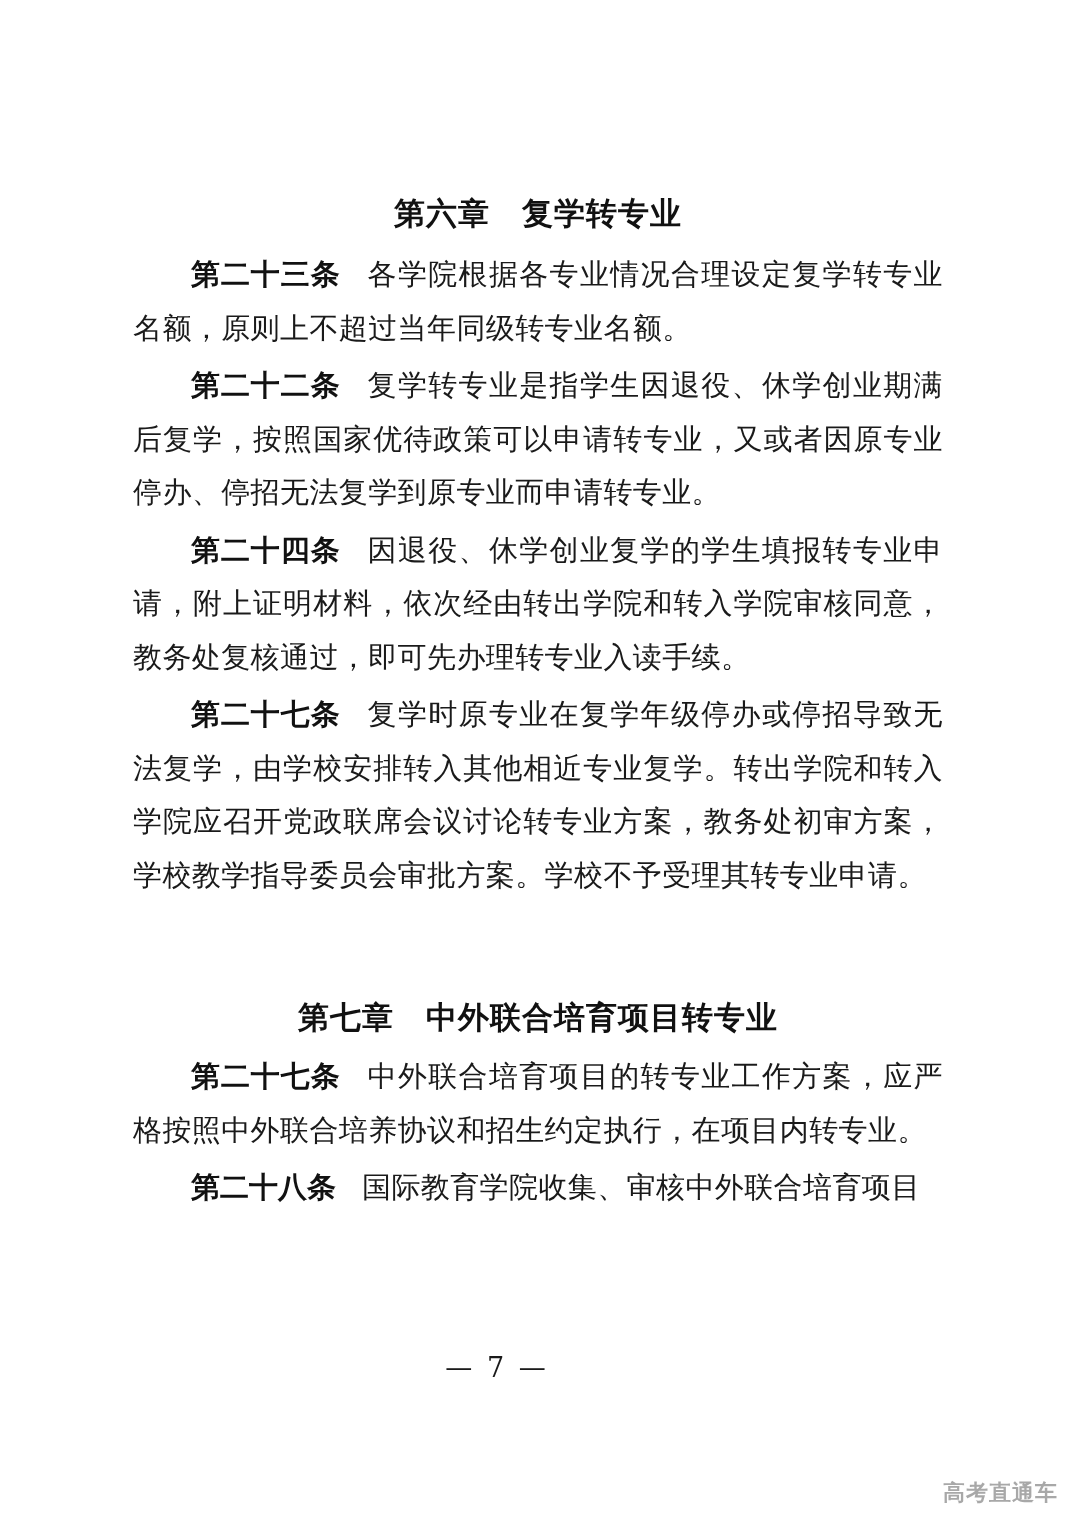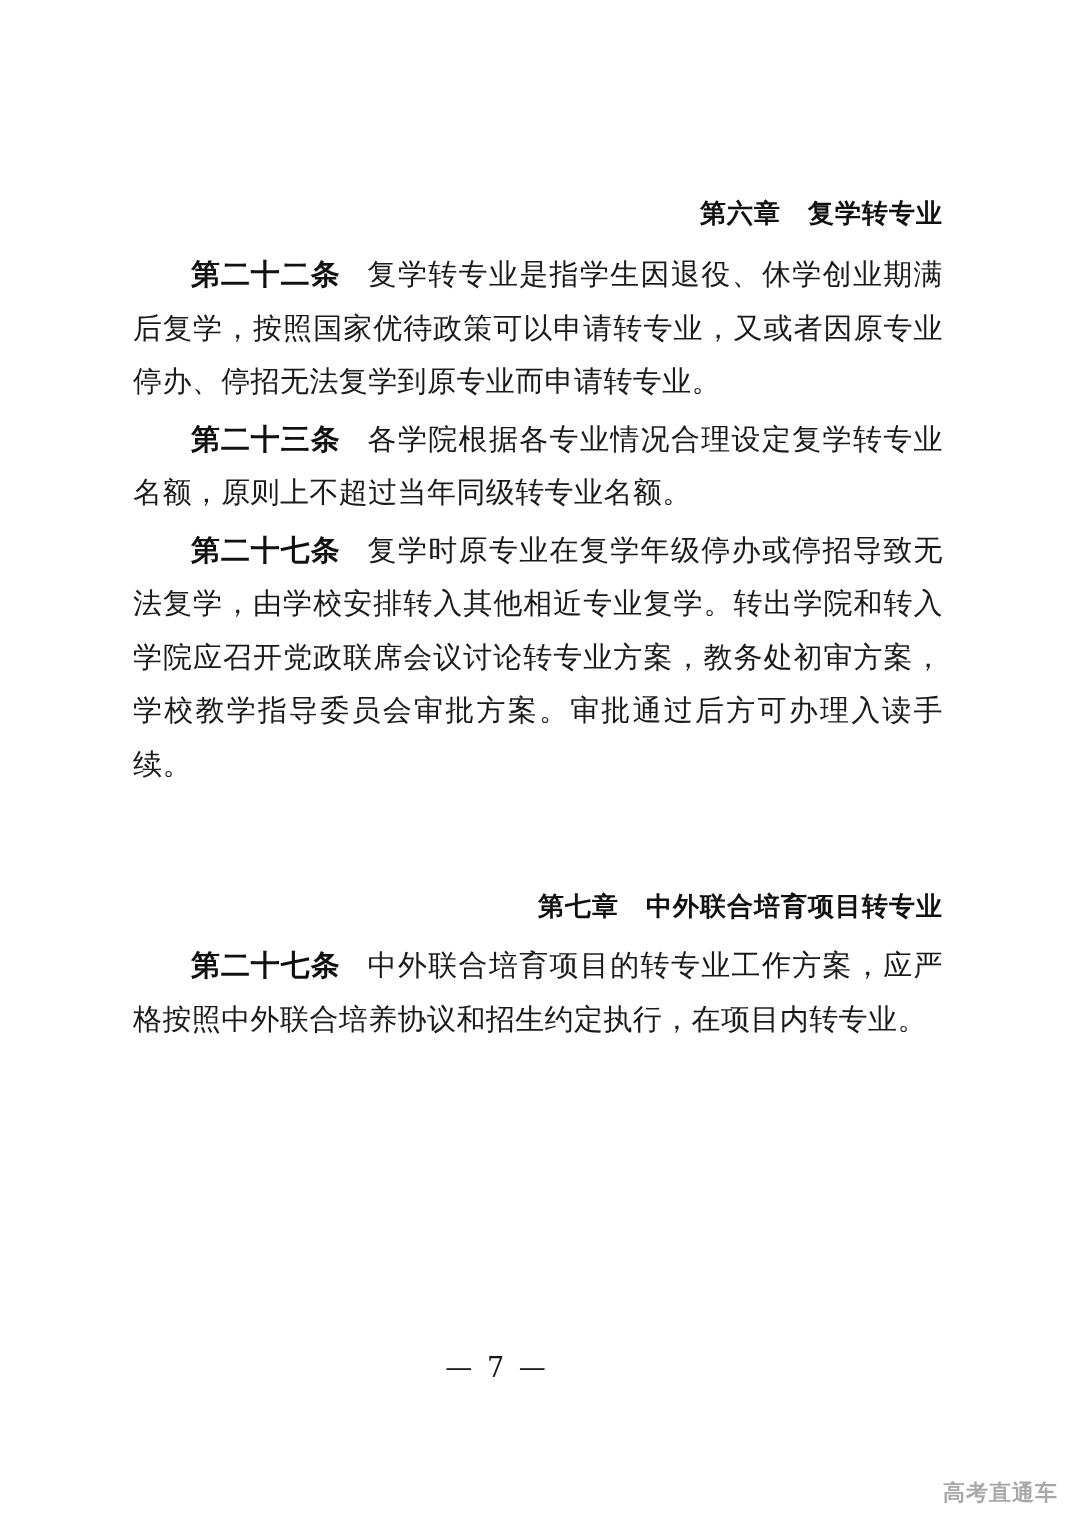--- a/index.html
+++ b/index.html
@@ -26,24 +26,24 @@
 
   .content {
     position: absolute;
     left: 133px;
     top: 190px;
     width: 810px;
   }
 
   
   .chapter-heading {
-    text-align: right;
+    text-align: center;
     font-family: "DejaVu Sans", sans-serif;
     font-weight: bold;
-    font-size: 26px;
+    font-size: 31px;
     letter-spacing: 1px;
     line-height: 46px;
     margin: 0 0 12px 0;
     white-space: pre;
     color: #111111;
   }
   .chapter-heading.second {
     margin-top: 92px;
     margin-bottom: 10px;
   }
@@ -105,39 +105,45 @@
 </head>
 <body>
 
 <div class="page">
 
   <div class="content">
 
     <h2 class="chapter-heading">第六章　复学转专业</h2>
 
     <p class="article">
+      <span class="art-num">第二十三条</span><span class="art-gap"></span><span>各学院根据各专业情况合理设定复学转专业名额，原则上不超过当年同级转专业名额。</span>
+    </p>
+
+    <p class="article">
       <span class="art-num">第二十二条</span><span class="art-gap"></span><span>复学转专业是指学生因退役、休学创业期满后复学，按照国家优待政策可以申请转专业，又或者因原专业停办、停招无法复学到原专业而申请转专业。</span>
     </p>
 
     <p class="article">
-      <span class="art-num">第二十三条</span><span class="art-gap"></span><span>各学院根据各专业情况合理设定复学转专业名额，原则上不超过当年同级转专业名额。</span>
+      <span class="art-num">第二十四条</span><span class="art-gap"></span><span>因退役、休学创业复学的学生填报转专业申请，附上证明材料，依次经由转出学院和转入学院审核同意，教务处复核通过，即可先办理转专业入读手续。</span>
     </p>
 
 
-
     <p class="article">
-      <span class="art-num">第二十七条</span><span class="art-gap"></span><span>复学时原专业在复学年级停办或停招导致无法复学，由学校安排转入其他相近专业复学。转出学院和转入学院应召开党政联席会议讨论转专业方案，教务处初审方案，学校教学指导委员会审批方案。审批通过后方可办理入读手续。</span>
+      <span class="art-num">第二十七条</span><span class="art-gap"></span><span>复学时原专业在复学年级停办或停招导致无法复学，由学校安排转入其他相近专业复学。转出学院和转入学院应召开党政联席会议讨论转专业方案，教务处初审方案，学校教学指导委员会审批方案。学校不予受理其转专业申请。</span>
     </p>
 
     <h2 class="chapter-heading second">第七章　中外联合培育项目转专业</h2>
 
     <p class="article">
       <span class="art-num">第二十七条</span><span class="art-gap"></span><span>中外联合培育项目的转专业工作方案，应严格按照中外联合培养协议和招生约定执行，在项目内转专业。</span>
     </p>
 
+    <p class="article">
+      <span class="art-num">第二十八条</span><span class="art-gap"></span><span>国际教育学院收集、审核中外联合培育项目</span>
+    </p>
 
   </div>
 
   <div class="page-number">— 7 —</div>
 
   <div class="watermark">高考直通车</div>
 
 </div>
 
 </body></html>

